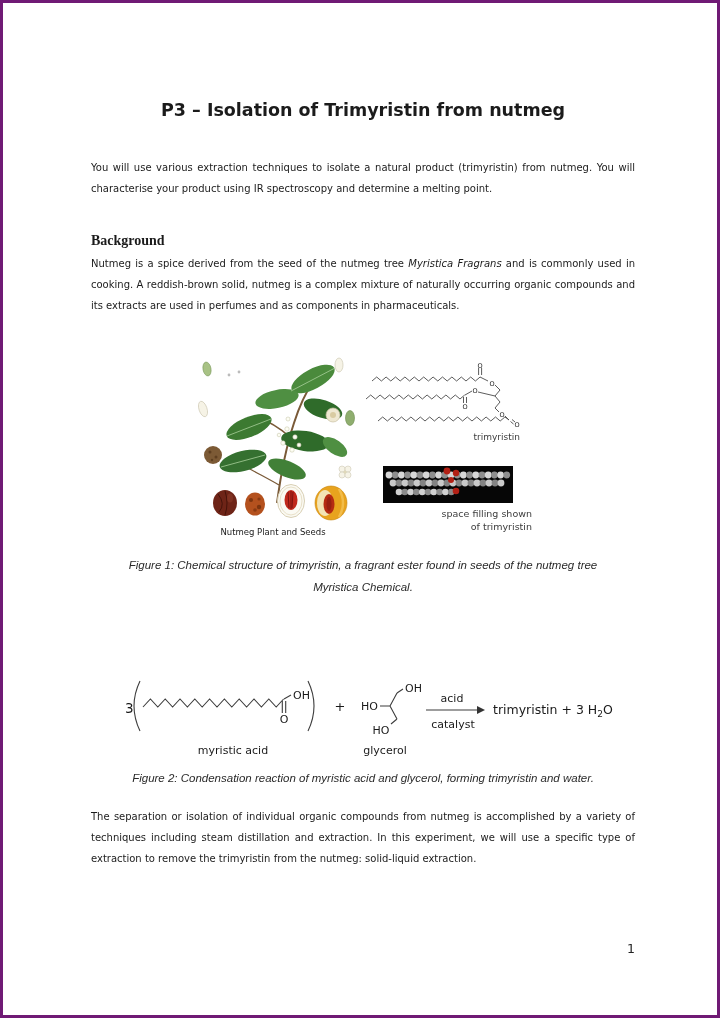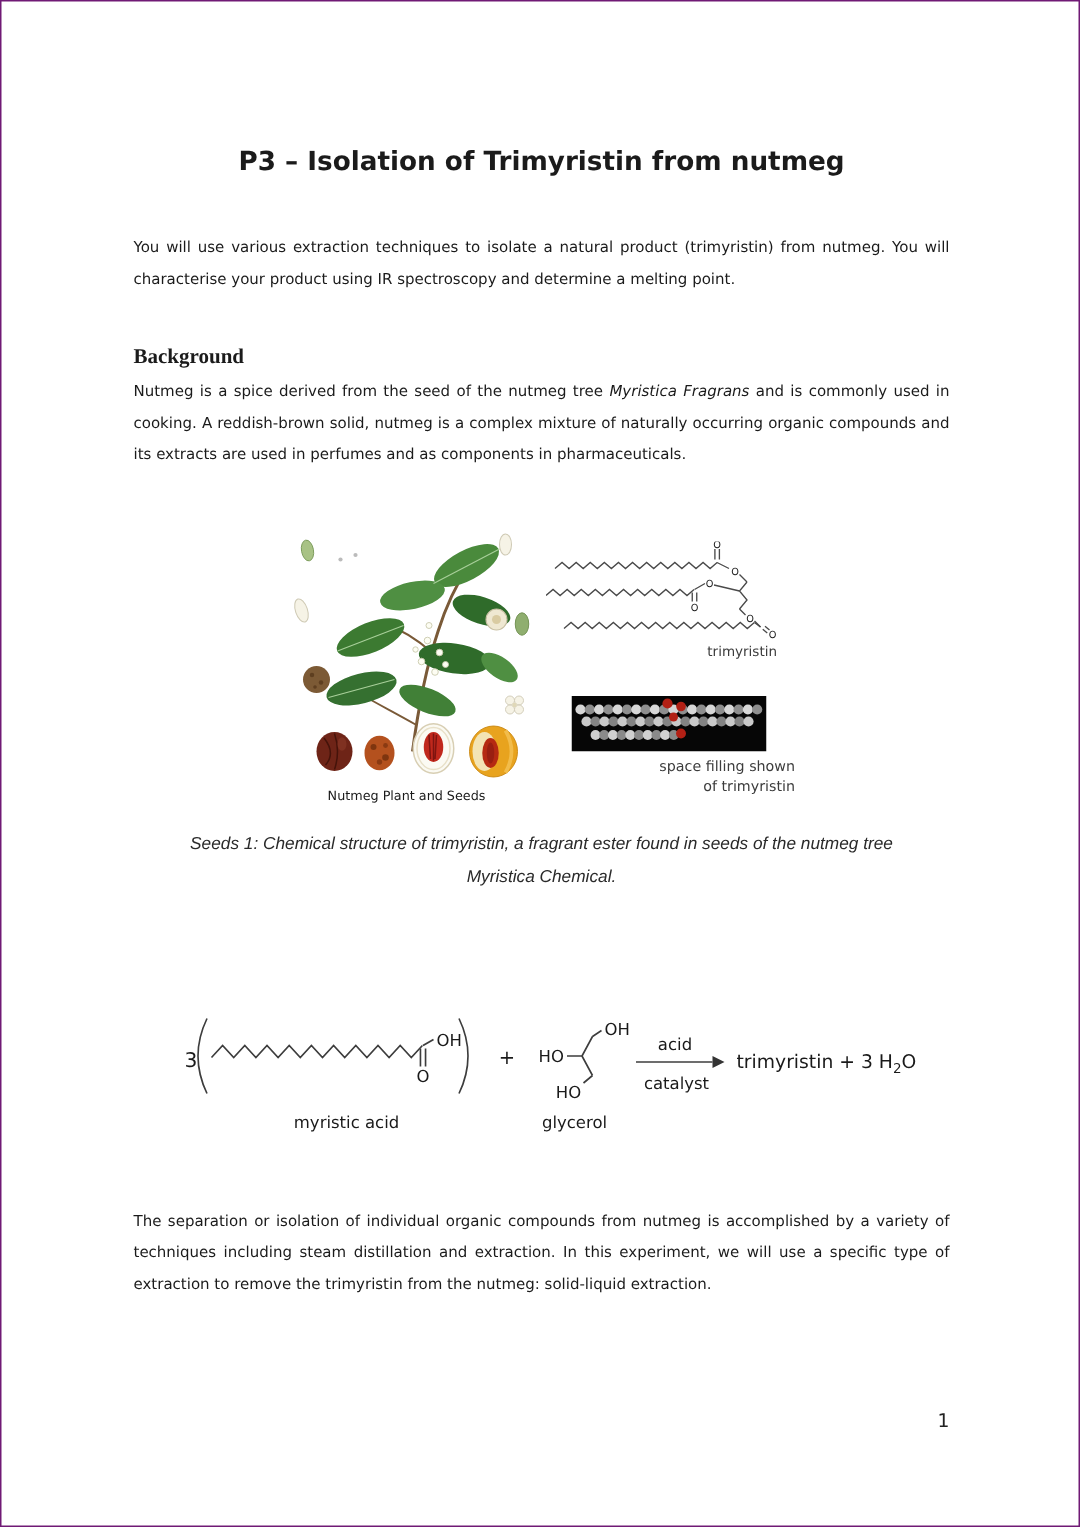--- a/index.html
+++ b/index.html
@@ -1,19 +1,19 @@
 <!DOCTYPE html>
 <html><head>
 <meta charset="utf-8">
 <style>
   html,body{margin:0;padding:0;background:#ffffff;}
   #page{
     position:relative;width:720px;height:1018px;background:#fff;
     font-family:"DejaVu Sans",sans-serif;color:#1b1b1b;overflow:hidden;
-    border:1px solid #701a75;box-sizing:border-box;
+    border:3px solid #701a75;box-sizing:border-box;
   }
   .abs{position:absolute;}
   .title{left:88px;top:97px;width:544px;text-align:center;font-size:17.5px;font-weight:bold;}
   .subtitle{left:88px;top:121px;width:544px;text-align:center;font-style:italic;font-size:12.5px;color:#222;}
   .bodytext{left:88px;width:544px;font-size:10px;line-height:21px;text-align:justify;margin:0;}
   .p1{top:154px;} .p2{top:250px;} .p3{top:606px;} .p4{top:803px;}
   .heading{left:88px;top:230px;font-size:14px;font-weight:bold;font-family:Liberation Serif, serif;}
   .figcap{left:68px;width:584px;text-align:center;font-style:italic;font-size:11.5px;line-height:22px;
           color:#2a2a2a;font-family:"Liberation Sans",sans-serif;}
   .cap1{top:551px;} .cap2{top:764px;}
@@ -196,21 +196,21 @@
         <circle cx="73" cy="25" r="3.3"></circle>
     </g>
   </svg>
 
   <div class="abs sublabel sf-cap">
     <div>space filling shown</div>
     <div>of trimyristin</div>
   </div>
 
   <div class="abs figcap cap1">
-    <div>Seeds 1: Chemical structure of trimyristin, a fragrant ester found in seeds of the nutmeg tree</div>
+    <div>Figure 1: Chemical structure of trimyristin, a fragrant ester found in seeds of the nutmeg tree</div>
     <div>Myristica Chemical.</div>
   </div>
 
 
   <svg class="abs" style="left:88px;top:668px" width="544" height="88" viewBox="0 0 544 88">
     <text x="34" y="42" font-size="13.5">3</text>
     <path class="bond" d="M49,10 Q37,35 49,60"></path>
     <path class="bond" d="M52,36 l7.4,-8 l7.4,8 l7.4,-8 l7.4,8 l7.4,-8 l7.4,8 l7.4,-8 l7.4,8 l7.4,-8 l7.4,8 l7.4,-8 l7.4,8 l7.4,-8 l7.4,8 l7.4,-8 l7.4,8 l7.4,-8 l7.4,8 l7.4,-8"></path>
     <path class="bond" d="M193,28 L200,24"></path>
     <text x="202" y="28" font-size="11">OH</text>
@@ -224,18 +224,19 @@
     <text x="290" y="63" text-anchor="middle" font-size="11">HO</text>
     <path class="bond" d="M335,39 L386,39" stroke-width="1.4"></path>
     <polygon points="386,35 394,39 386,43" fill="#333"></polygon>
     <text x="361" y="31" text-anchor="middle" font-size="11">acid</text>
     <text x="362" y="57" text-anchor="middle" font-size="11">catalyst</text>
     <text x="402" y="43" font-size="12.5"><tspan>trimyristin + 3 H</tspan><tspan dy="3" font-size="9">2</tspan><tspan dy="-3" font-size="12.5">O</tspan></text>
     <text x="142" y="83" text-anchor="middle" font-size="11" fill="#222">myristic acid</text>
     <text x="294" y="83" text-anchor="middle" font-size="11" fill="#222">glycerol</text>
   </svg>
 
+  <div class="abs figcap cap2">Figure 2: Condensation reaction of myristic acid and glycerol, forming trimyristin and water.</div>
 
   <p class="abs bodytext p4">The separation or isolation of individual organic compounds from nutmeg is accomplished by a variety of techniques including steam distillation and extraction. In this experiment, we will use a specific type of extraction to remove the trimyristin from the nutmeg: solid-liquid extraction.</p>
 
   <div class="abs pagenum">1</div>
 
 </div>
 
 </body></html>

